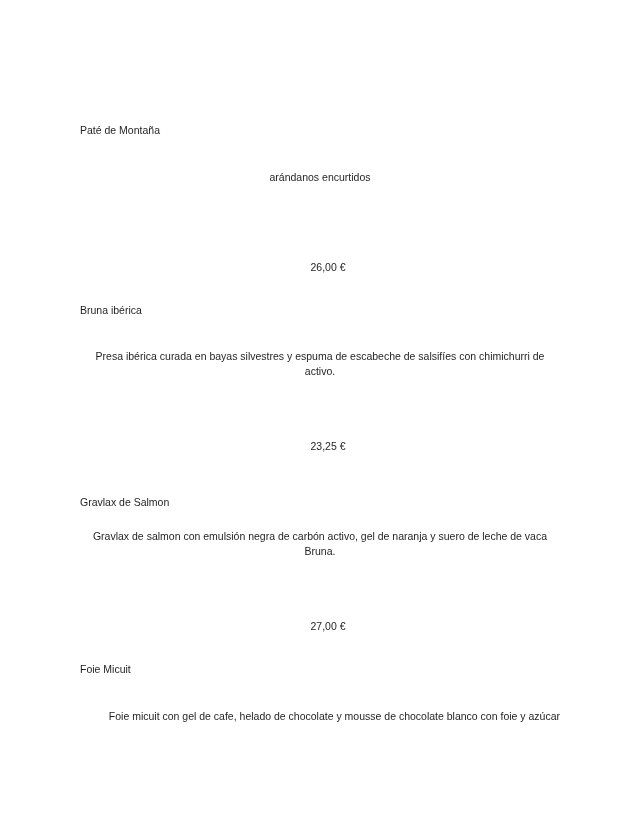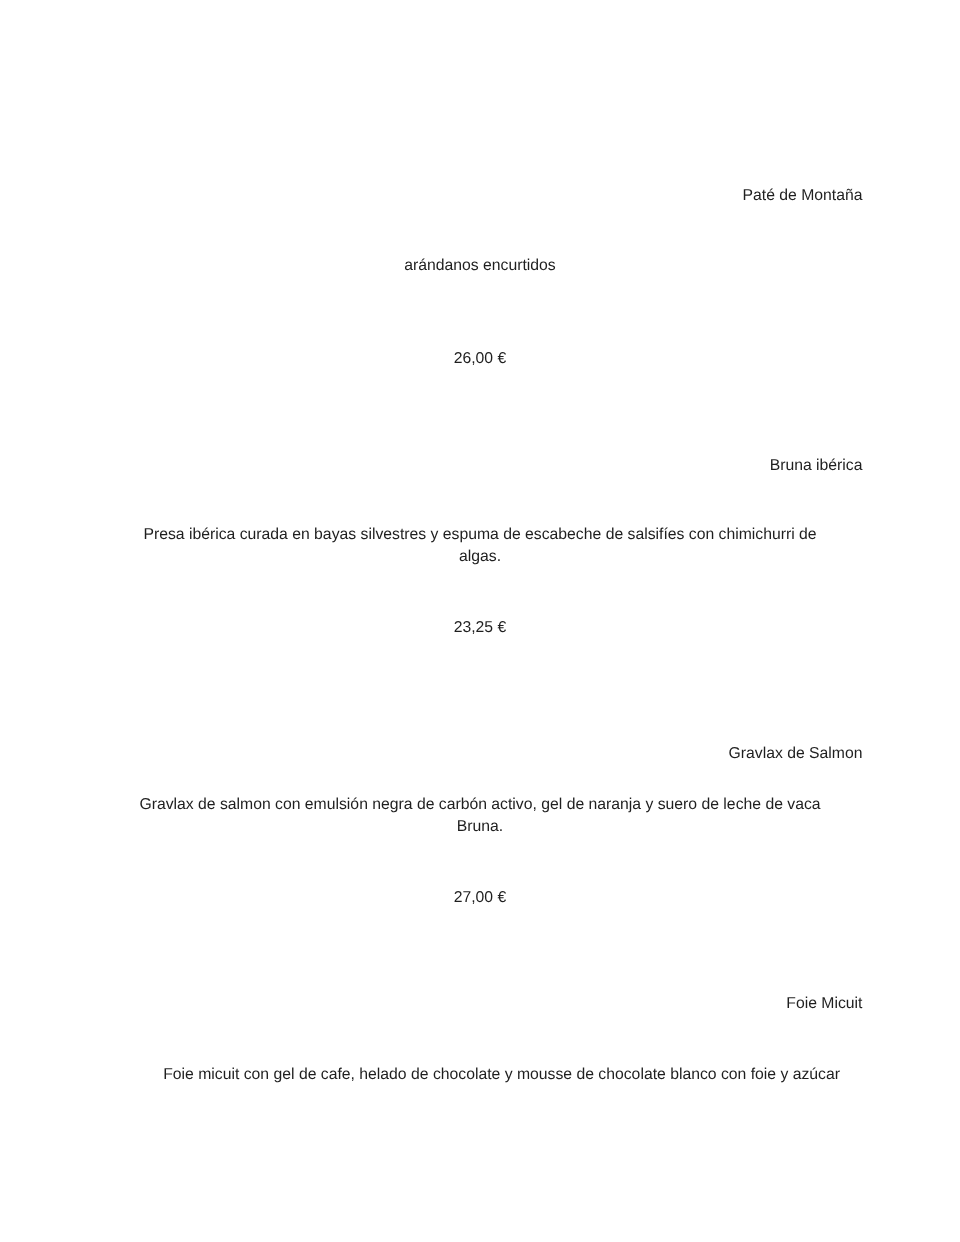--- a/index.html
+++ b/index.html
@@ -1,41 +1,41 @@
 <!DOCTYPE html>
 <html><head>
 <meta charset="utf-8">
 <style>
   html, body { margin:0; padding:0; background:#ffffff; }
   body { width:640px; height:828px; overflow:hidden; position:relative;
          font-family:"Liberation Sans", sans-serif; color:#1f1f1f; font-size:10.5px; }
   .page { position:absolute; left:0; top:0; width:640px; height:828px; }
   .item { position:absolute; left:80px; width:480px; text-align:center; }
-  .title { position:absolute; left:15px; width:480px; text-align:right; line-height:14px; }
+  .title { position:absolute; left:0; width:480px; text-align:left; line-height:14px; }
   .desc { position:absolute; left:0; width:480px; text-align:center; line-height:15px; }
-  .price { position:absolute; left:0; width:480px; line-height:14px; }
+  .price { position:absolute; left:8px; width:480px; line-height:14px;margin-top:28px; }
 </style>
 </head>
 <body>
 
 <div class="page">
 
   <div class="item" style="top:123px;">
     <div class="title" style="top:0px;">Paté de Montaña</div>
     <div class="desc" style="top:47px;">
       <div>arándanos encurtidos</div>
     </div>
     <div class="price" style="top:109px;">26,00 €</div>
   </div>
 
   <div class="item" style="top:303px;">
     <div class="title" style="top:0px;">Bruna ibérica</div>
     <div class="desc" style="top:46px;">
       <div>Presa ibérica curada en bayas silvestres y espuma de escabeche de salsifíes con chimichurri de</div>
-      <div>algas.</div>
+      <div>activo.</div>
     </div>
     <div class="price" style="top:108px;">23,25 €</div>
   </div>
 
   <div class="item" style="top:483px;">
     <div class="title" style="top:0px;margin-top:12px;">Gravlax de Salmon</div>
     <div class="desc" style="top:46px;">
       <div>Gravlax de salmon con emulsión negra de carbón activo, gel de naranja y suero de leche de vaca</div>
       <div>Bruna.</div>
     </div>

